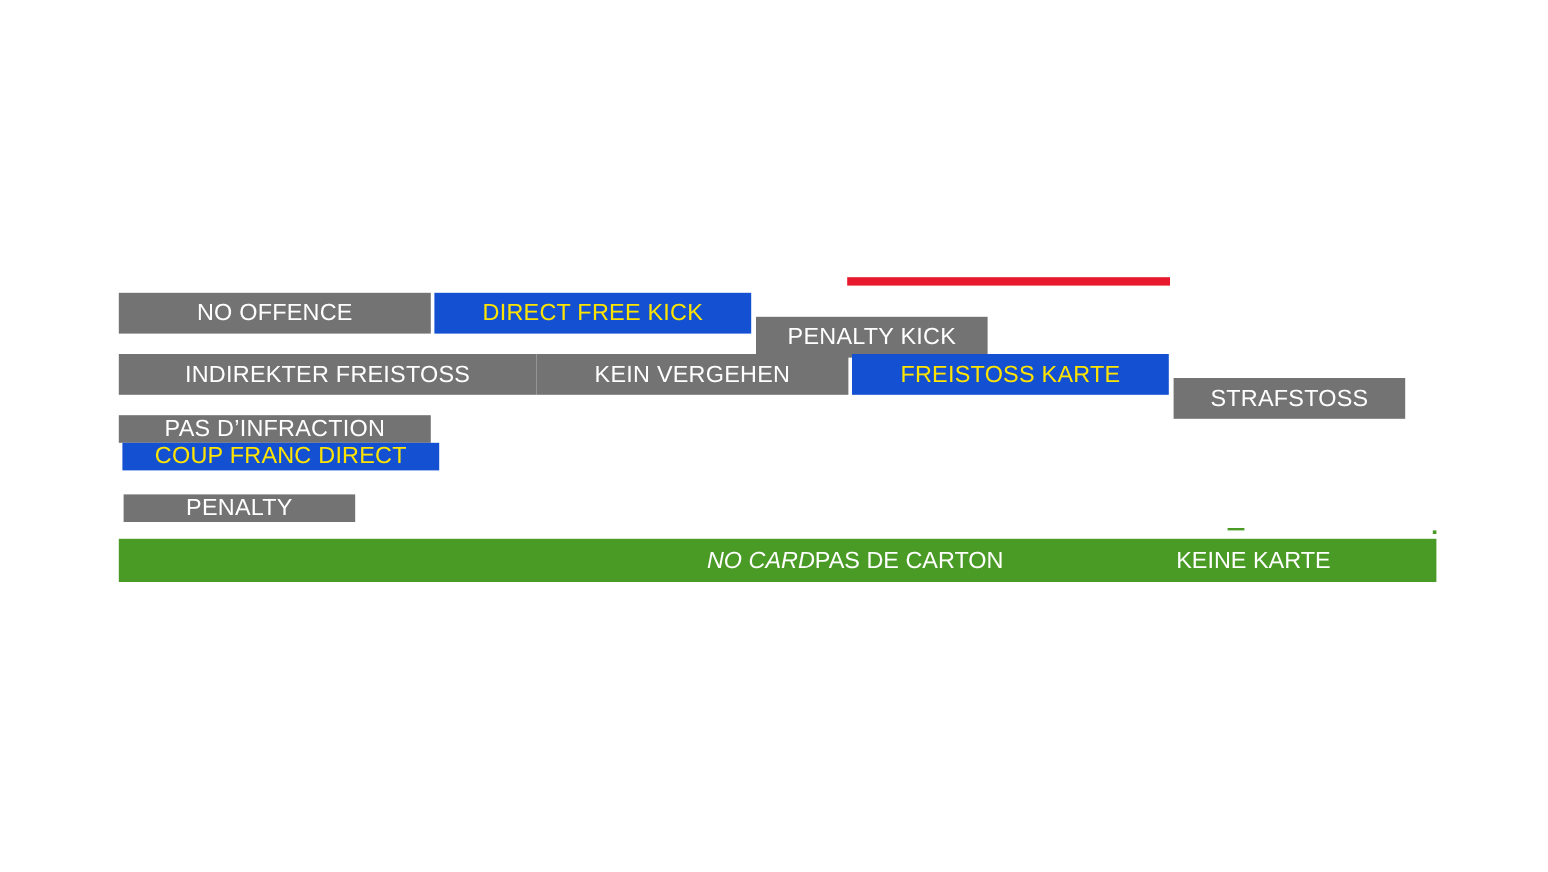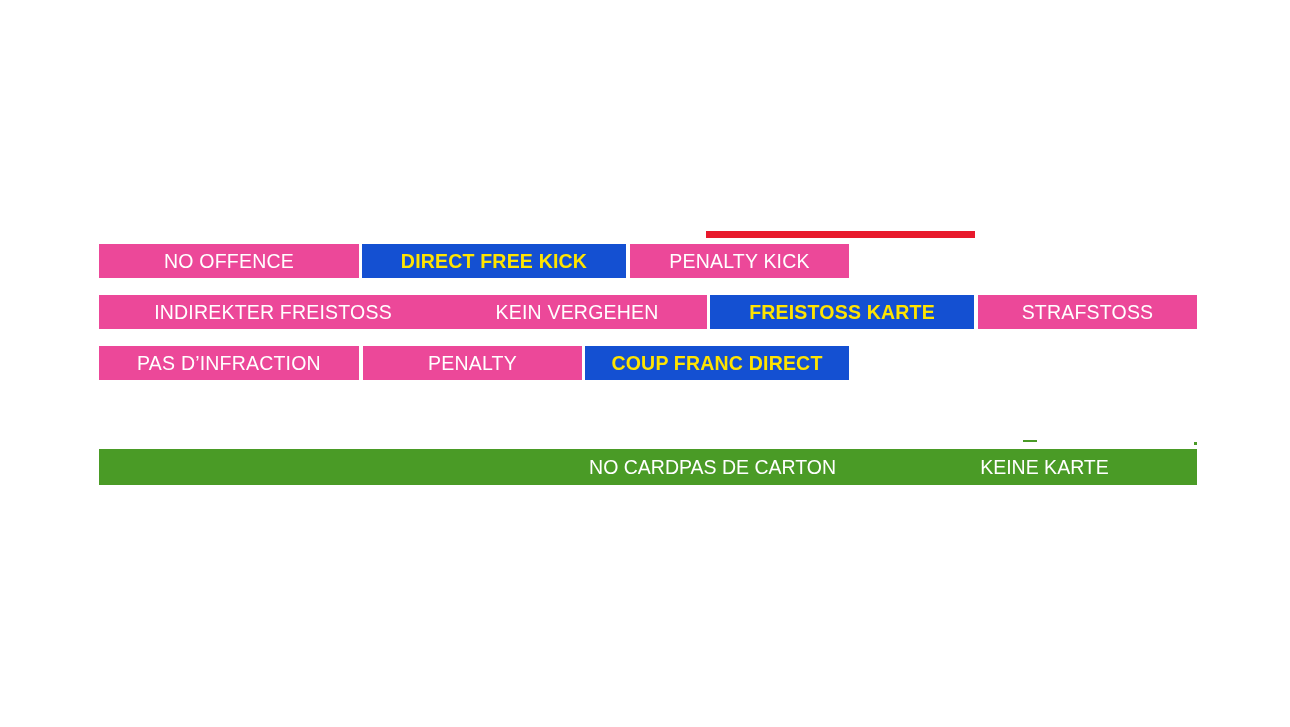--- a/index.html
+++ b/index.html
@@ -23,49 +23,48 @@
     width: 1098px;
   }
 
   .matrix-row {
     position: relative;
     height: 34px;
     margin-bottom: 17px;
     display: flex;
     align-items: stretch;
   }
-  .matrix-row:last-child { margin-bottom: 0; }
+  .matrix-row:last-child { margin-bottom: 0; flex-direction: column; }
 
   .cell {
     display: flex;
     align-items: center;
     justify-content: center;
     height: 34px;
     box-sizing: border-box;
     font-size: 19.5px;
     letter-spacing: 0.2px;
     white-space: nowrap;
   }
 
   .cell-light {
-    background: #ec4899;
+    background: #737373;
     color: #ffffff;
   }
 
   .cell-highlight {
     background: #1450d2;
     color: #ffe400;
-    font-weight: bold;
   }
 
   
   .col-no-offence   { width: 260px; }
   .col-indirect     { width: 348px; }
   .col-direct       { width: 264px; margin-left: 3px; }
-  .col-penalty      { width: 219px; margin-left: 4px; }
+  .col-penalty      { width: 193px; margin-left: 4px; margin-top: 20px; }
 
   
   #red-marker-bar {
     position: absolute;
     left: 706px;
     top: 231px;
     width: 269px;
     height: 7px;
     background: #e8192c;
   }
@@ -83,21 +82,21 @@
   }
   .card-cell {
     display: flex;
     align-items: center;
     justify-content: center;
     height: 36px;
     color: #ffffff;
     font-size: 19.5px;
     white-space: nowrap;
   }
-  .card-col-1 { width: 580px; justify-content: flex-end; padding-right: 0; box-sizing: border-box; }
+  .card-col-1 { width: 580px; justify-content: flex-end; padding-right: 0; box-sizing: border-box; font-style: italic; }
   .card-col-2 { width: 305px; box-sizing: border-box; }
   .card-col-3 { width: 213px; box-sizing: border-box; justify-content: flex-start; }
 
   
   #card-tick-dash {
     position: absolute;
     left: 1023px;
     top: 440px;
     width: 14px;
     height: 2px;
@@ -127,22 +126,22 @@
 
   <div class="matrix-row">
     <div class="cell cell-light col-indirect">INDIREKTER FREISTOSS</div>
     <div class="cell cell-light col-no-offence">KEIN VERGEHEN</div>
     <div class="cell cell-highlight col-direct">FREISTOSS KARTE</div>
     <div class="cell cell-light col-penalty">STRAFSTOSS</div>
   </div>
 
   <div class="matrix-row">
     <div class="cell cell-light col-no-offence">PAS D’INFRACTION</div>
+    <div class="cell cell-highlight col-direct">COUP FRANC DIRECT</div>
     <div class="cell cell-light col-penalty">PENALTY</div>
-    <div class="cell cell-highlight col-direct">COUP FRANC DIRECT</div>
   </div>
 
 </div>
 
 <div id="card-tick-dash"></div>
 <div id="card-tick-dot"></div>
 
 <div id="card-bar">
   <div class="card-cell card-col-1">NO CARD</div>
   <div class="card-cell card-col-3">PAS DE CARTON</div>

